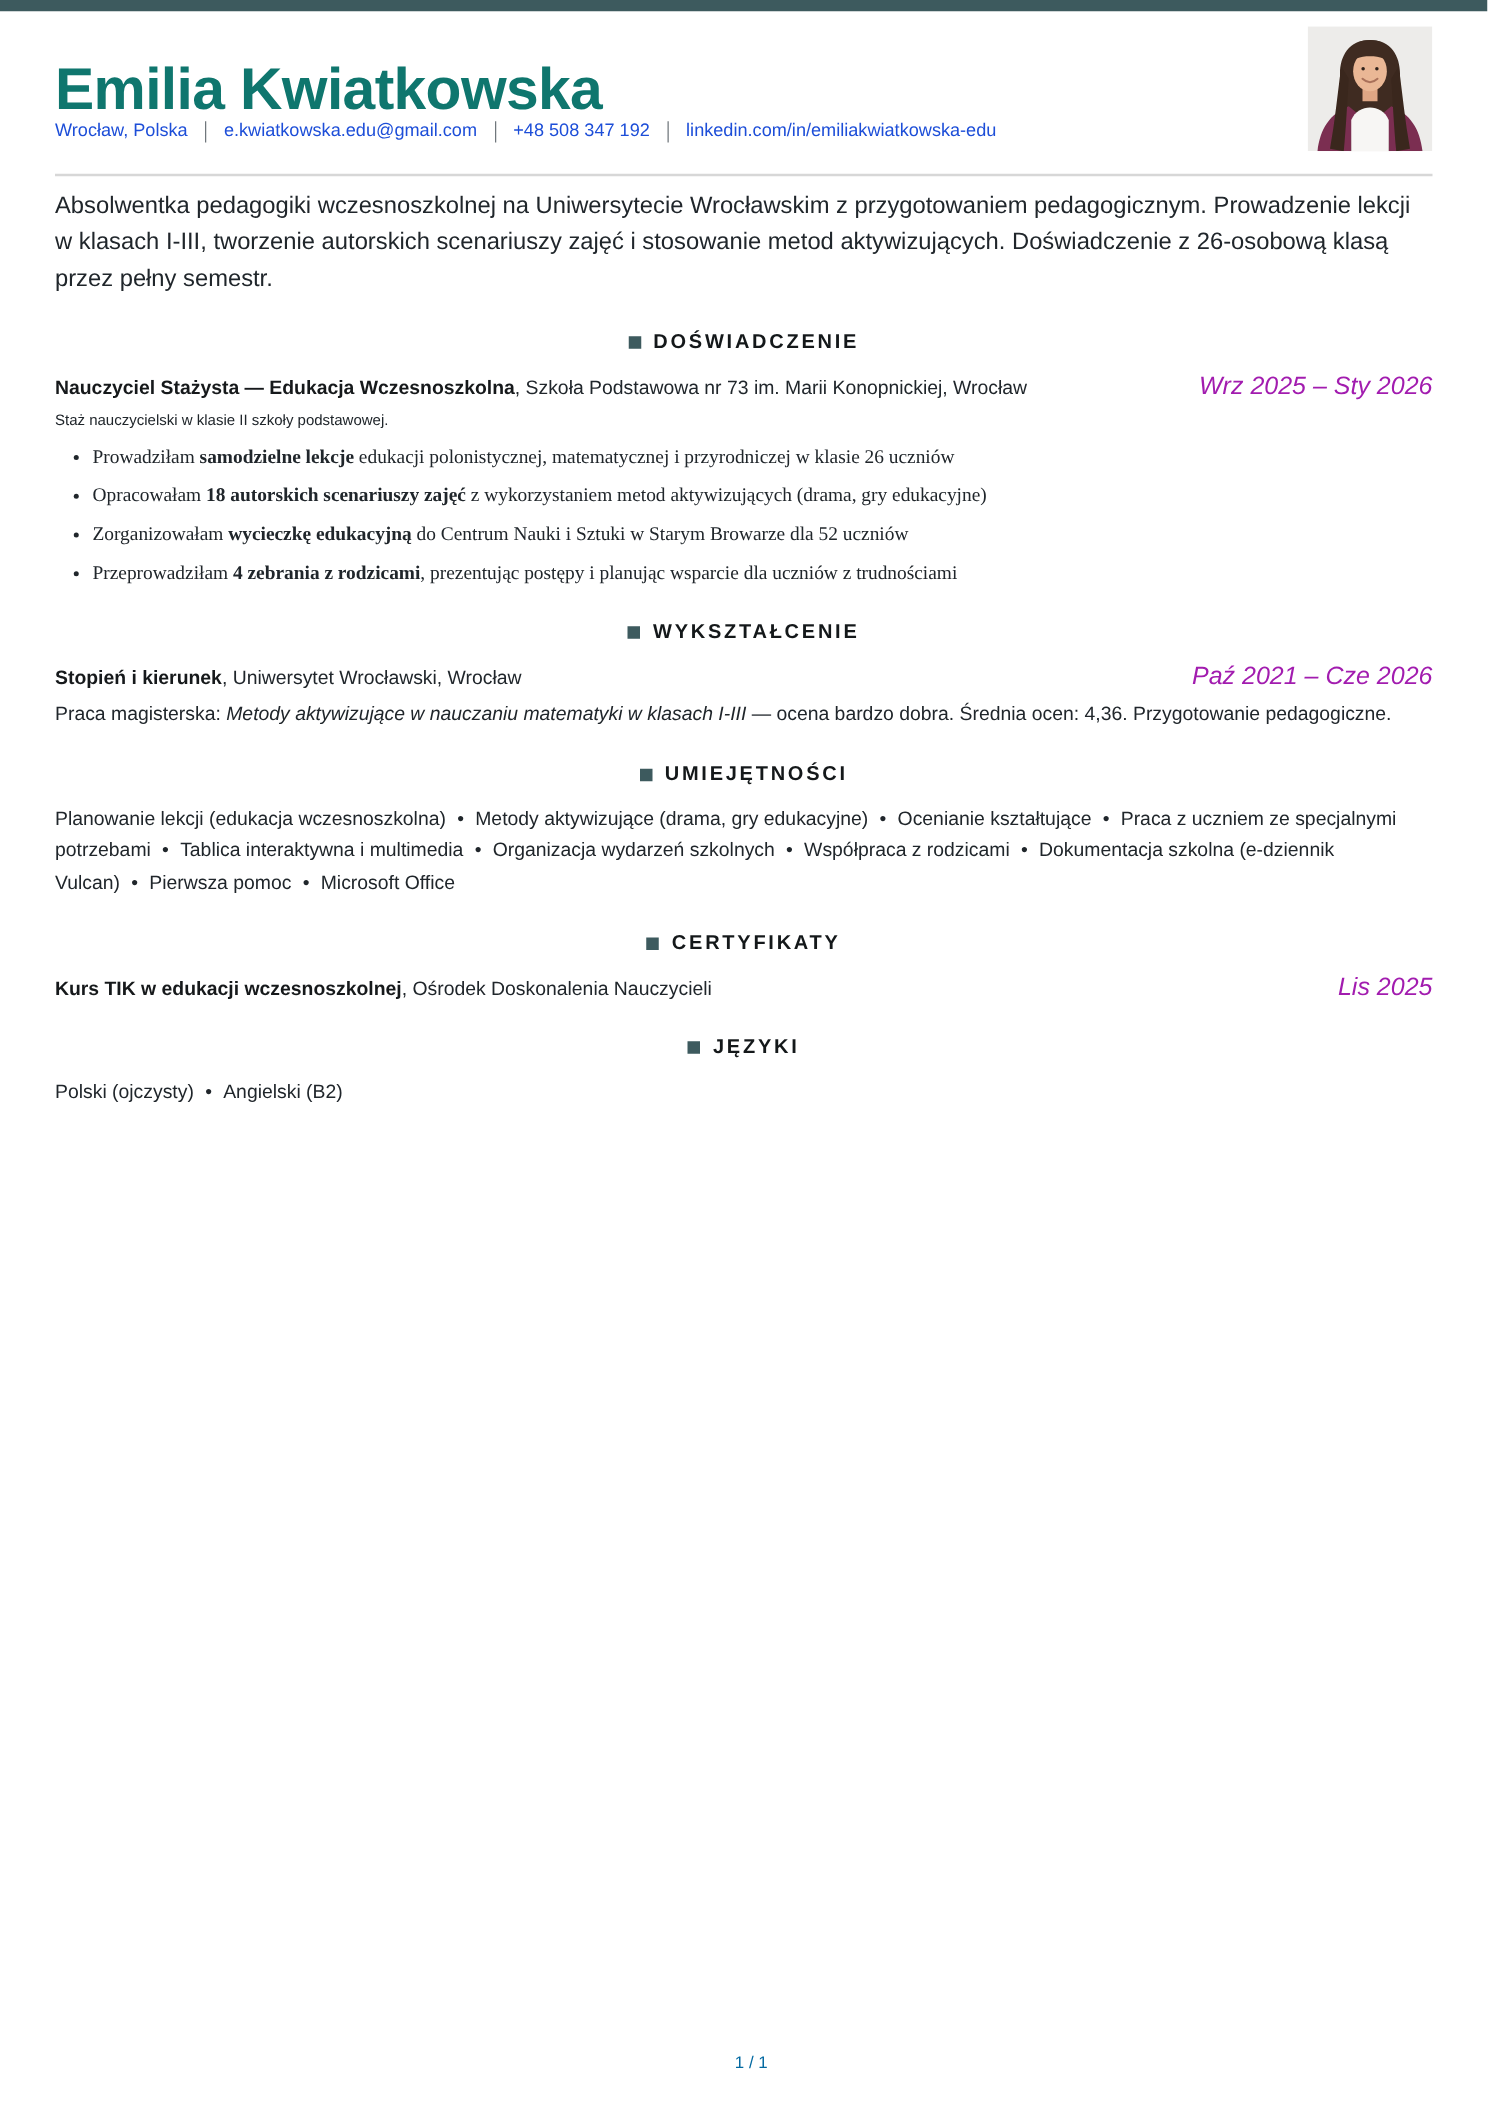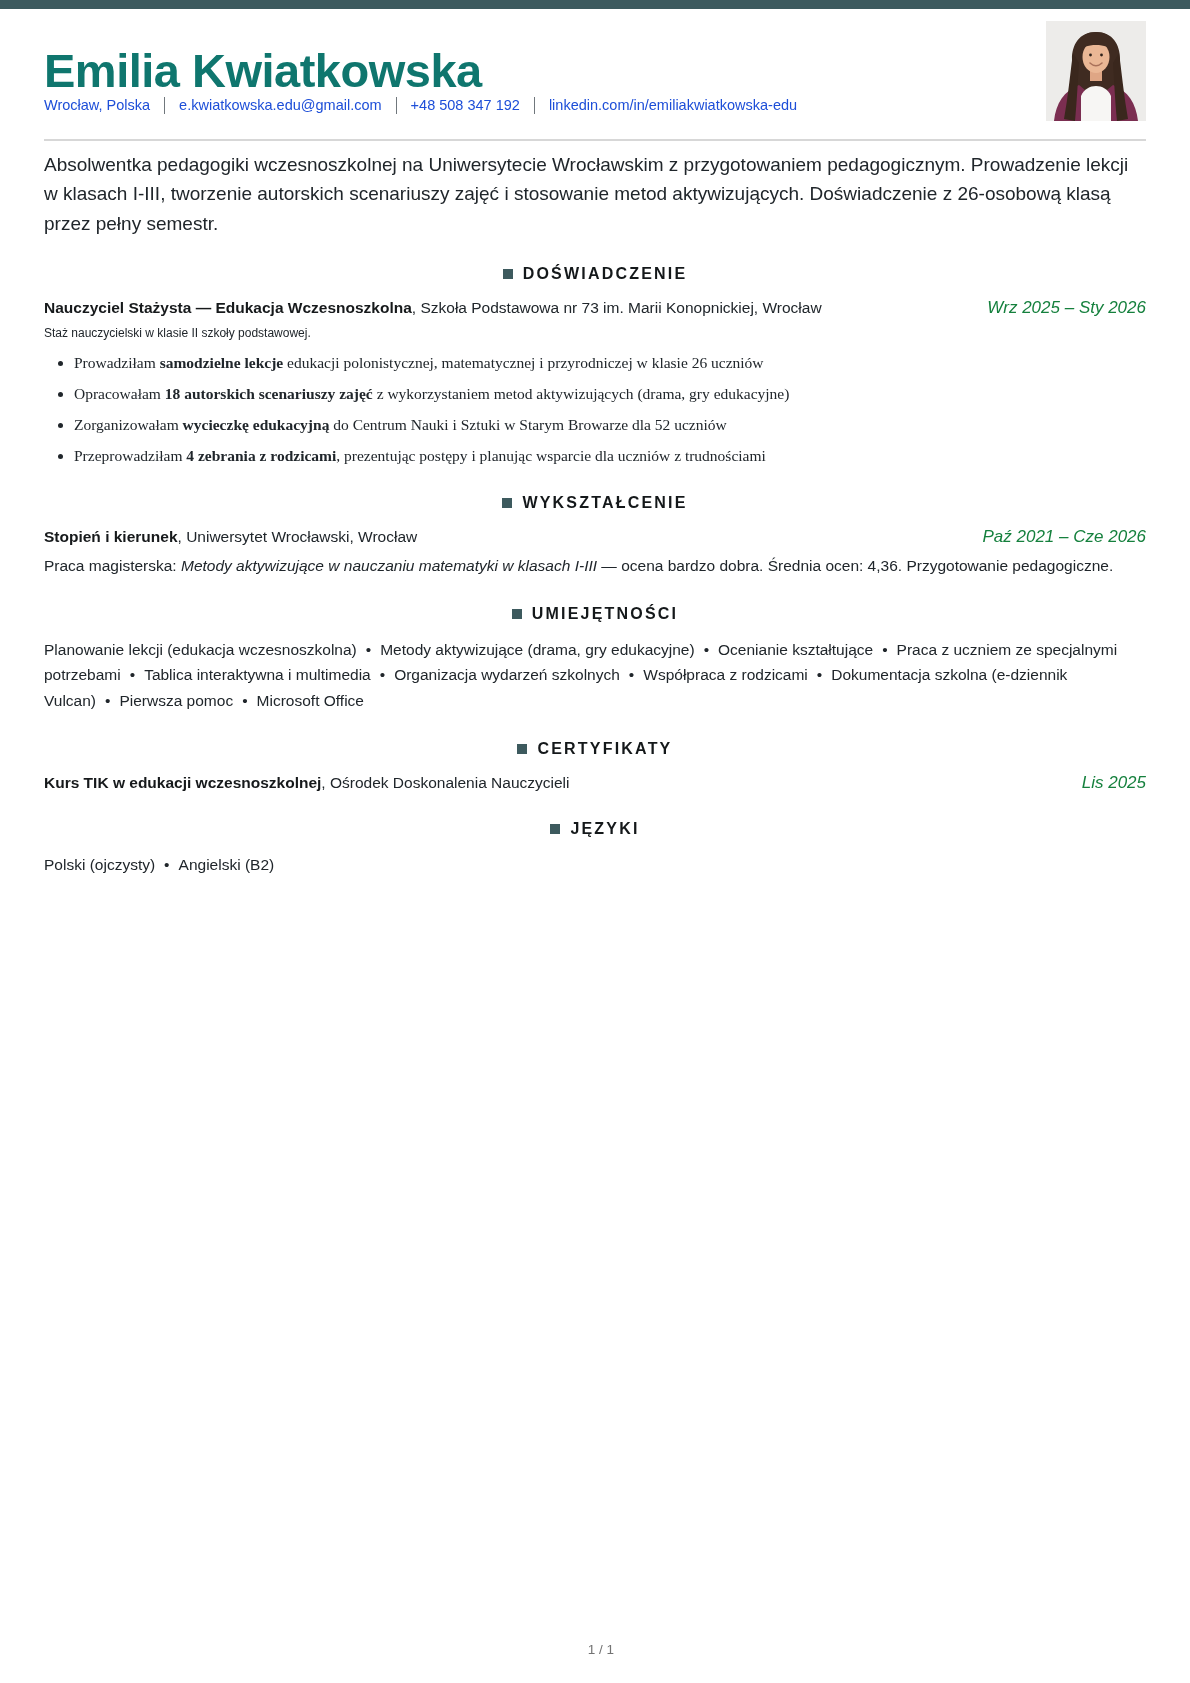--- a/index.html
+++ b/index.html
@@ -46,37 +46,37 @@
   }
   .heading-square { width: 10px; height: 10px; background: #3d5a5e; margin-right: 10px; flex: none; }
 
   .entry-row {
     display: flex; justify-content: space-between; align-items: baseline;
     margin-top: 15px;
   }
   .entry-title { font-size: 15.5px; }
   .entry-title strong { color: #16191b; }
   .entry-dates {
-    font-style: italic; font-size: 17px; color: #15803d;
+    font-style: italic; font-size: 20px; color: #a21caf;
     white-space: nowrap; padding-left: 24px; flex: none;
   }
   .entry-sub { margin-top: 8px; font-size: 12px; }
 
   ul.bullets { margin: 13px 0 0 0; padding-left: 30px; list-style: disc; }
   ul.bullets li { margin-bottom: 10px; font-size: 15.5px; line-height: 1.35; font-family: Liberation Serif, serif; }
 
   .desc { margin-top: 7px; font-size: 15.5px; line-height: 1.55; }
   .desc em { font-style: italic; }
 
   .inline-list { margin-top: 14px; font-size: 15.5px; line-height: 1.65; }
   .dot-sep { margin: 0 9px; color: #20262b; }
 
   .footer {
     position: absolute; bottom: 26px; left: 0; right: 0;
-    text-align: center; font-size: 13.5px; color: #737373; padding-left: 12px;
+    text-align: center; font-size: 13.5px; color: #0369a1; padding-left: 12px;
   }
 </style>
 </head>
 <body>
 
 <div class="topbar"></div>
 
 <div class="content">
 
   <div class="header">

